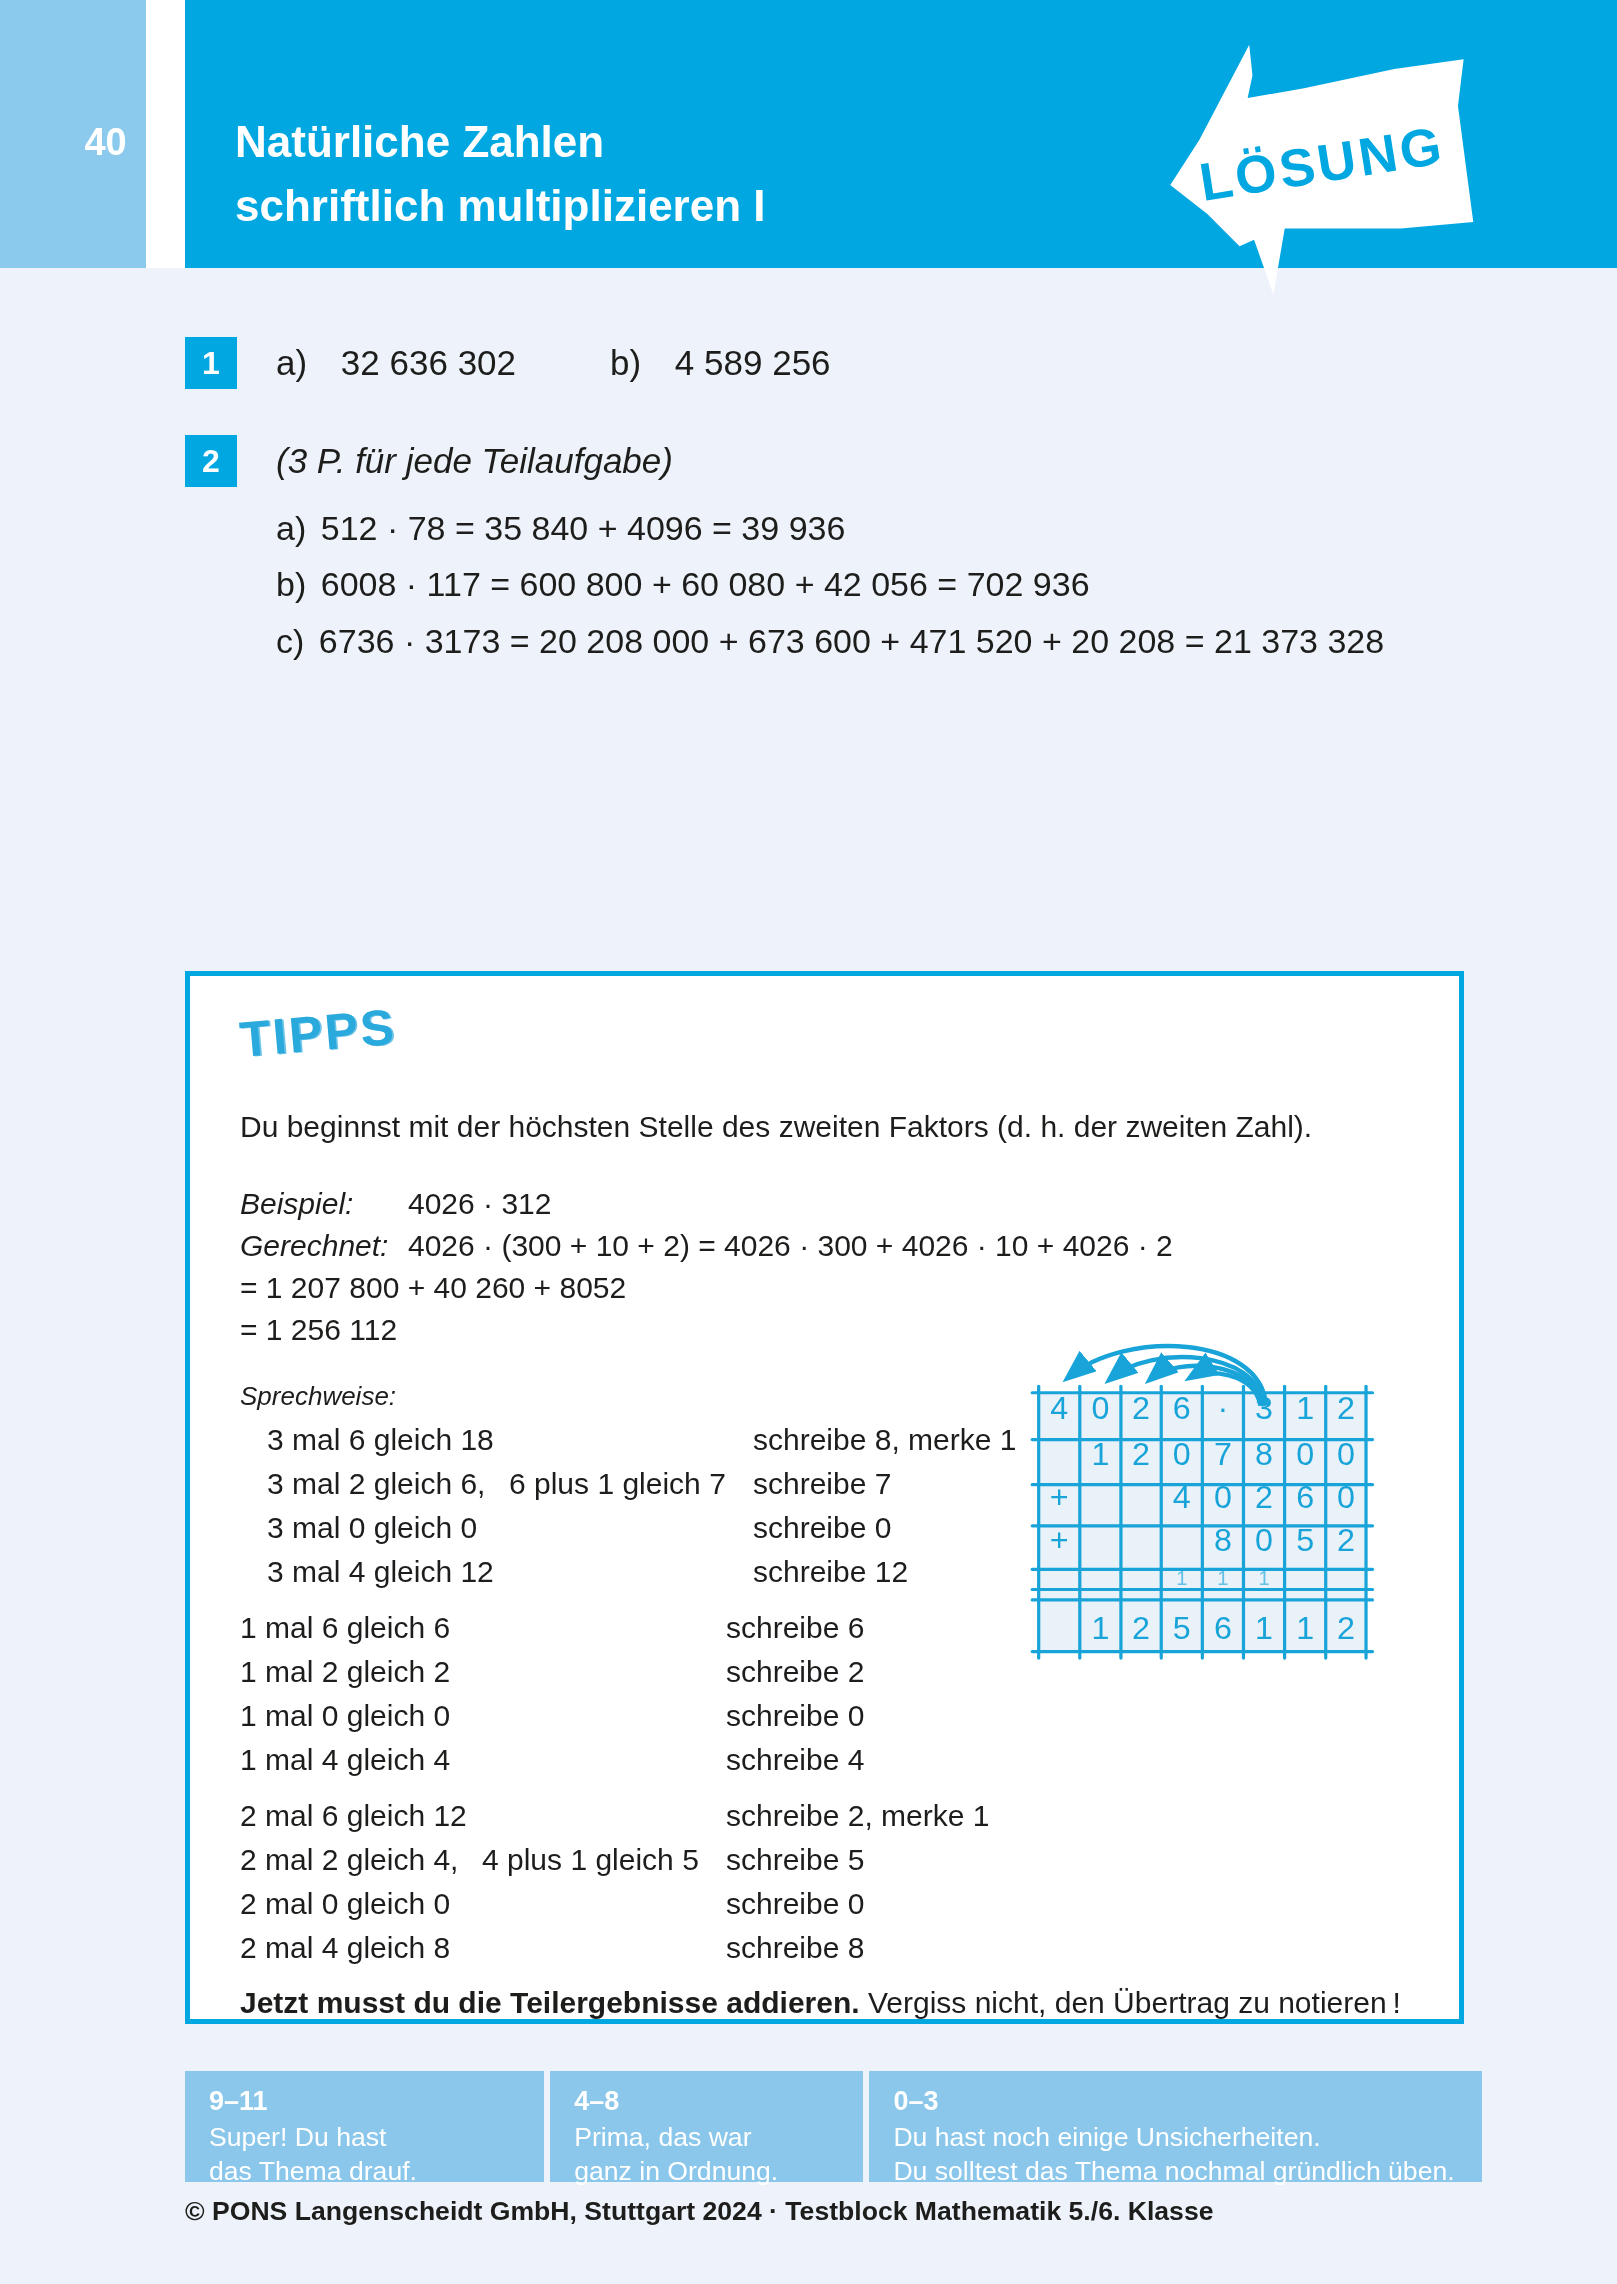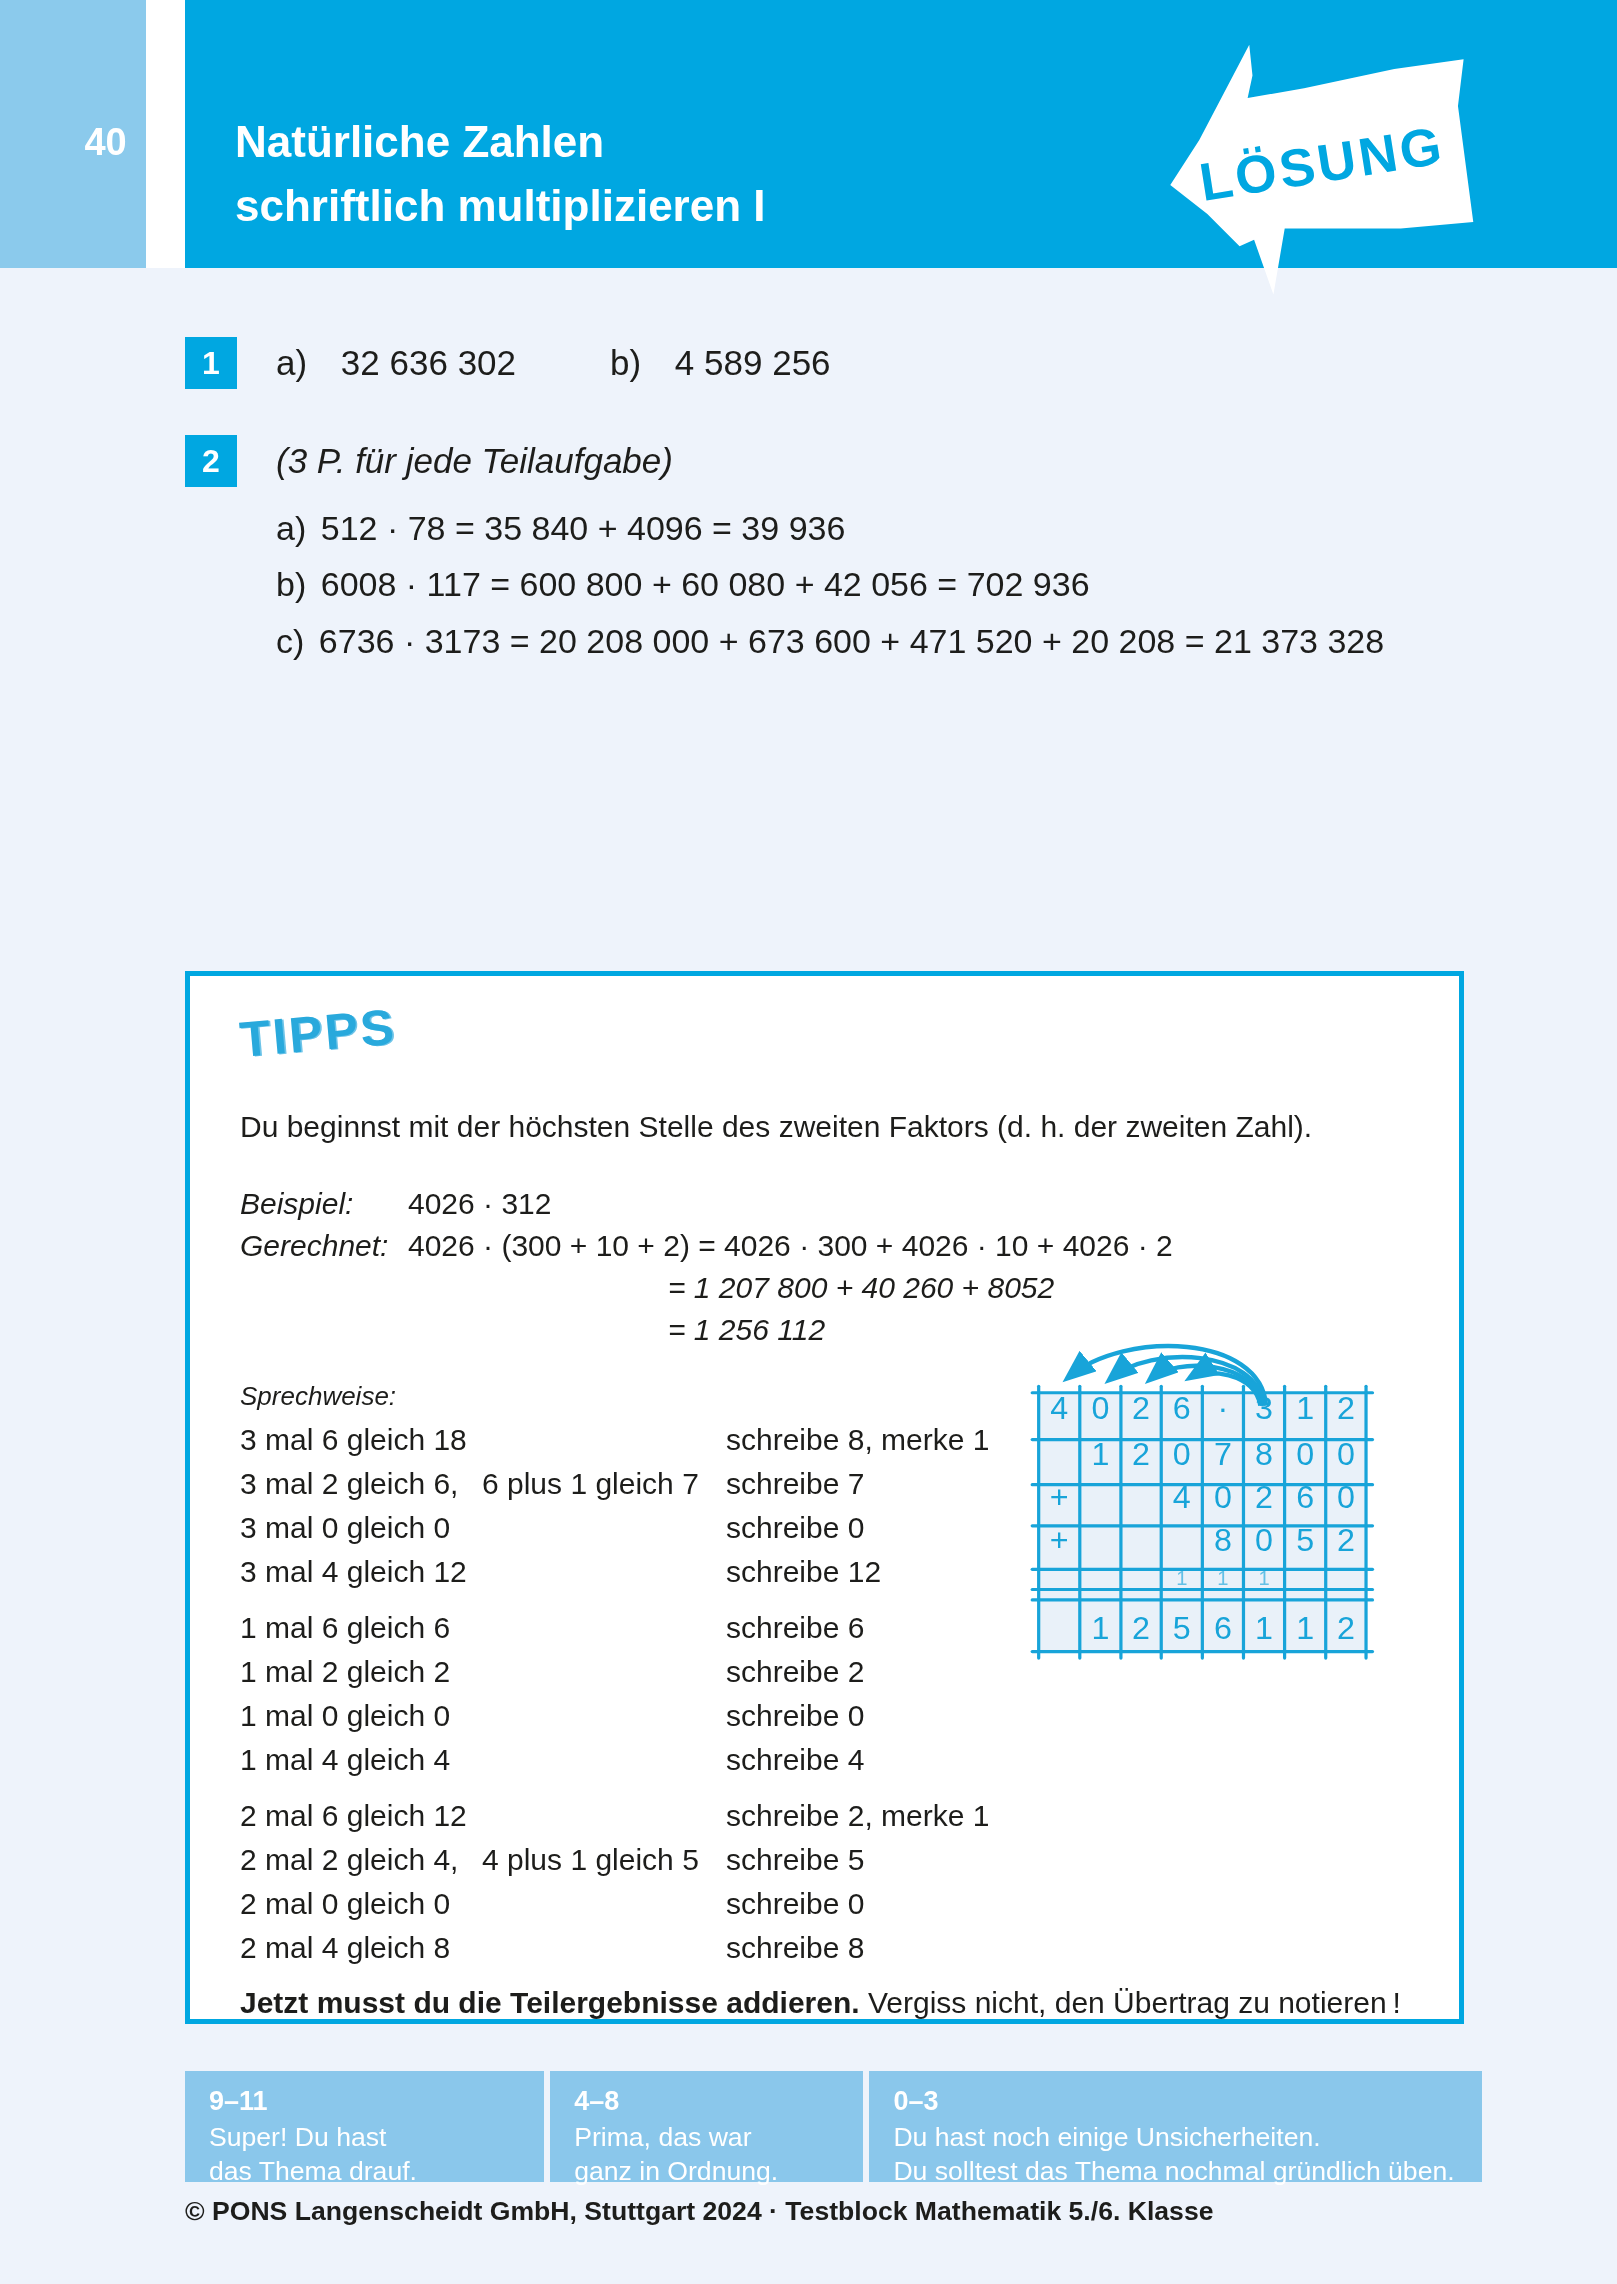--- a/index.html
+++ b/index.html
@@ -44,24 +44,24 @@
   .tips-title{
     display:inline-block;margin-top:35px;
     font-size:50px;font-weight:bold;color:#29a9dc;letter-spacing:2.4px;
     transform:rotate(-5deg);transform-origin:left center;
     text-shadow:1.6px 0.8px 0 #6ec4e8;
   }
   .tips-intro{margin-top:37px;font-size:30px;line-height:42px;}
   .bsp-block{margin-top:35px;font-size:30px;line-height:42px;}
   .bsp-row{white-space:nowrap;}
   .bsp-label{display:inline-block;width:168px;font-style:italic;}
-  .eq-indent{margin-left:428px;white-space:nowrap;font-style:italic;}
+  .eq-indent{white-space:nowrap;}
   .sprech-label{margin-top:24px;font-size:26px;line-height:42px;font-style:italic;}
   .sprech-group{margin-top:12px;}
-  .sprech-group:first-of-type{margin-top:0;}
+  .sprech-group:first-of-type{margin-top:0;margin-left:27px;}
   #sprech-groups{margin-top:0.8px;}
   .sprech-row{display:grid;grid-template-columns:242px 244px 1fr;font-size:30px;line-height:44px;white-space:nowrap;}
   .tips-closing{margin-top:11.3px;font-size:30px;line-height:44px;white-space:nowrap;}
   .tips-closing b{font-weight:bold;}
   .mult-grid-svg{position:absolute;left:839px;top:349px;}
   
   .score-bands{position:absolute;left:185px;top:2071px;width:1297px;height:111px;display:flex;gap:6.4px;}
   .score-band{
     background:#8ac7eb;color:#ffffff;box-sizing:border-box;
     padding:13px 0 0 24px;font-size:26.6px;line-height:34px;

